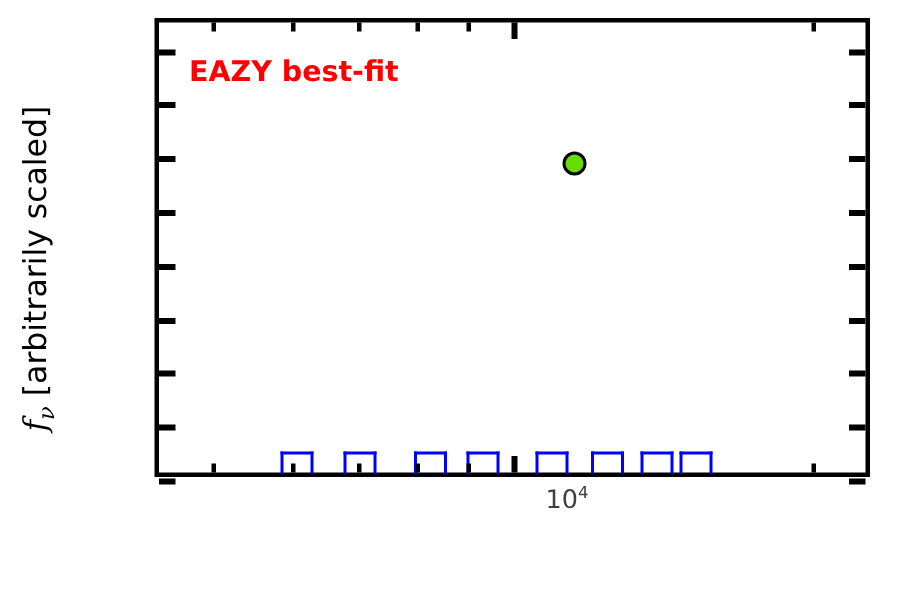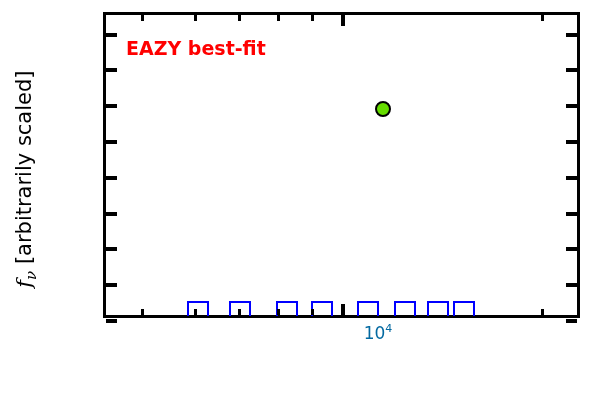--- a/index.html
+++ b/index.html
@@ -20,21 +20,21 @@
   .tick{position:absolute;background:#000;}
   .tick.x-bottom{bottom:0;width:3px;}
   .tick.x-top{top:0;width:3px;}
   .tick.y-left{left:0;height:3px;}
   .tick.y-right{right:0;height:3px;}
   .tick.minor-x{height:6px;}
   .tick.major-x{height:11px;width:4px;}
   .tick.major-y{width:11px;height:4px;}
   #xtick-label{
     position:absolute;left:378px;top:322px;transform:translateX(-50%);
-    font-size:17px;color:#0369a1;white-space:nowrap;
+    font-size:17px;color:#404040;white-space:nowrap;
     font-family:"DejaVu Sans", sans-serif;
   }
   #xtick-label sup{font-size:11px;vertical-align:super;}
 
   
   #xaxis-title{
     position:absolute;left:341px;top:352px;transform:translateX(-50%);
     font-size:26px;color:#000;white-space:nowrap;
     font-family:"DejaVu Serif", serif;font-style:italic;
   }

